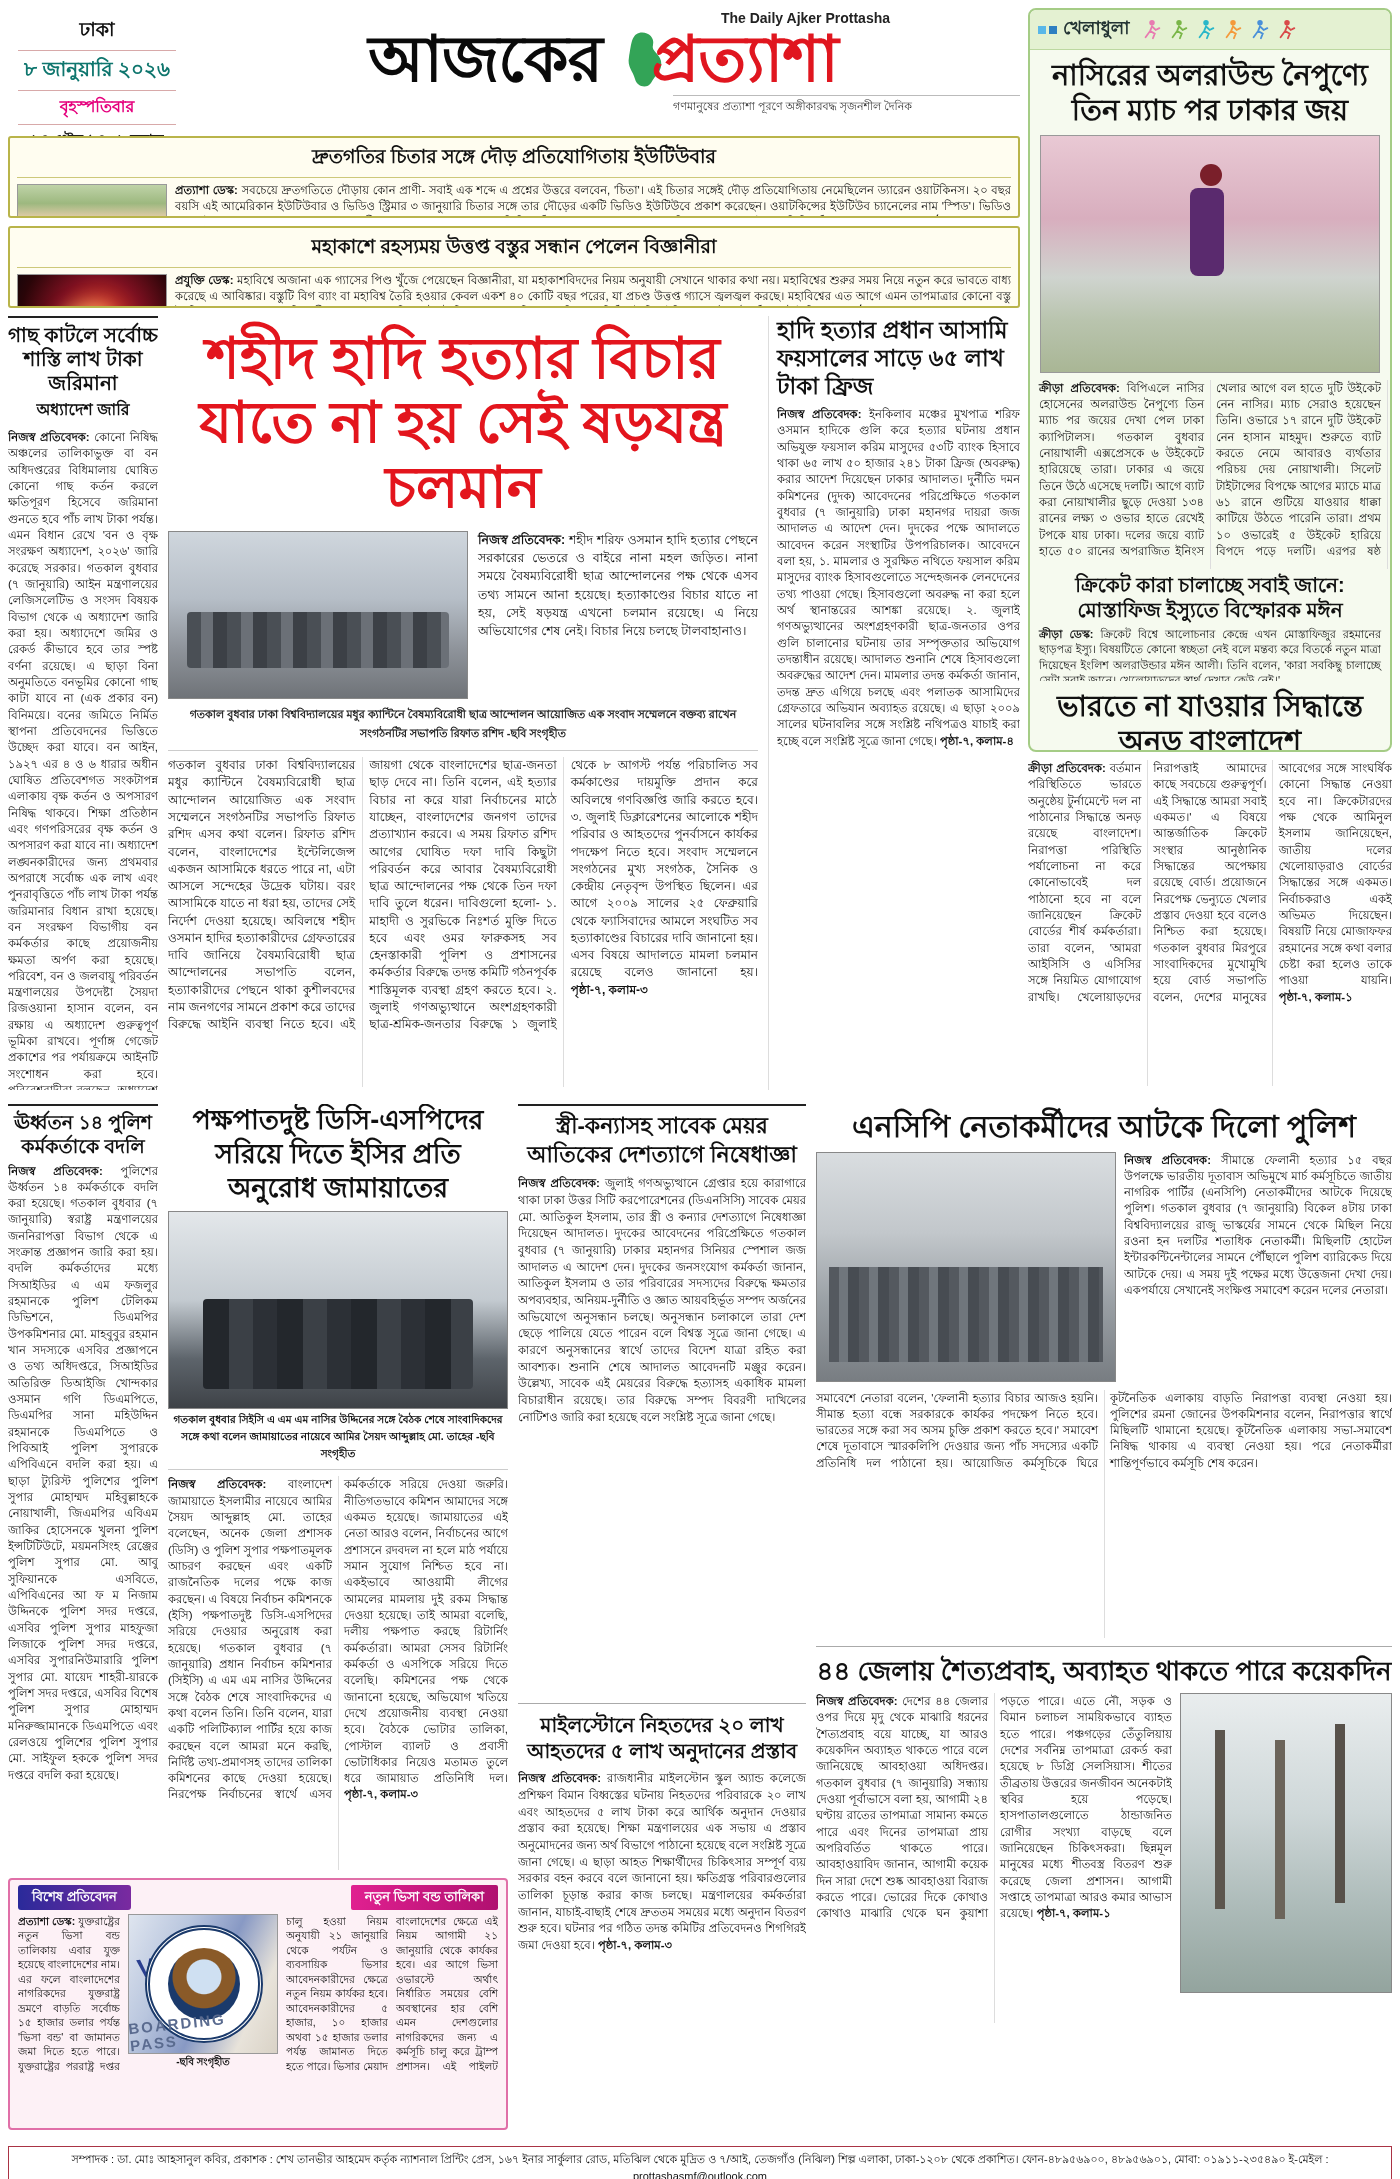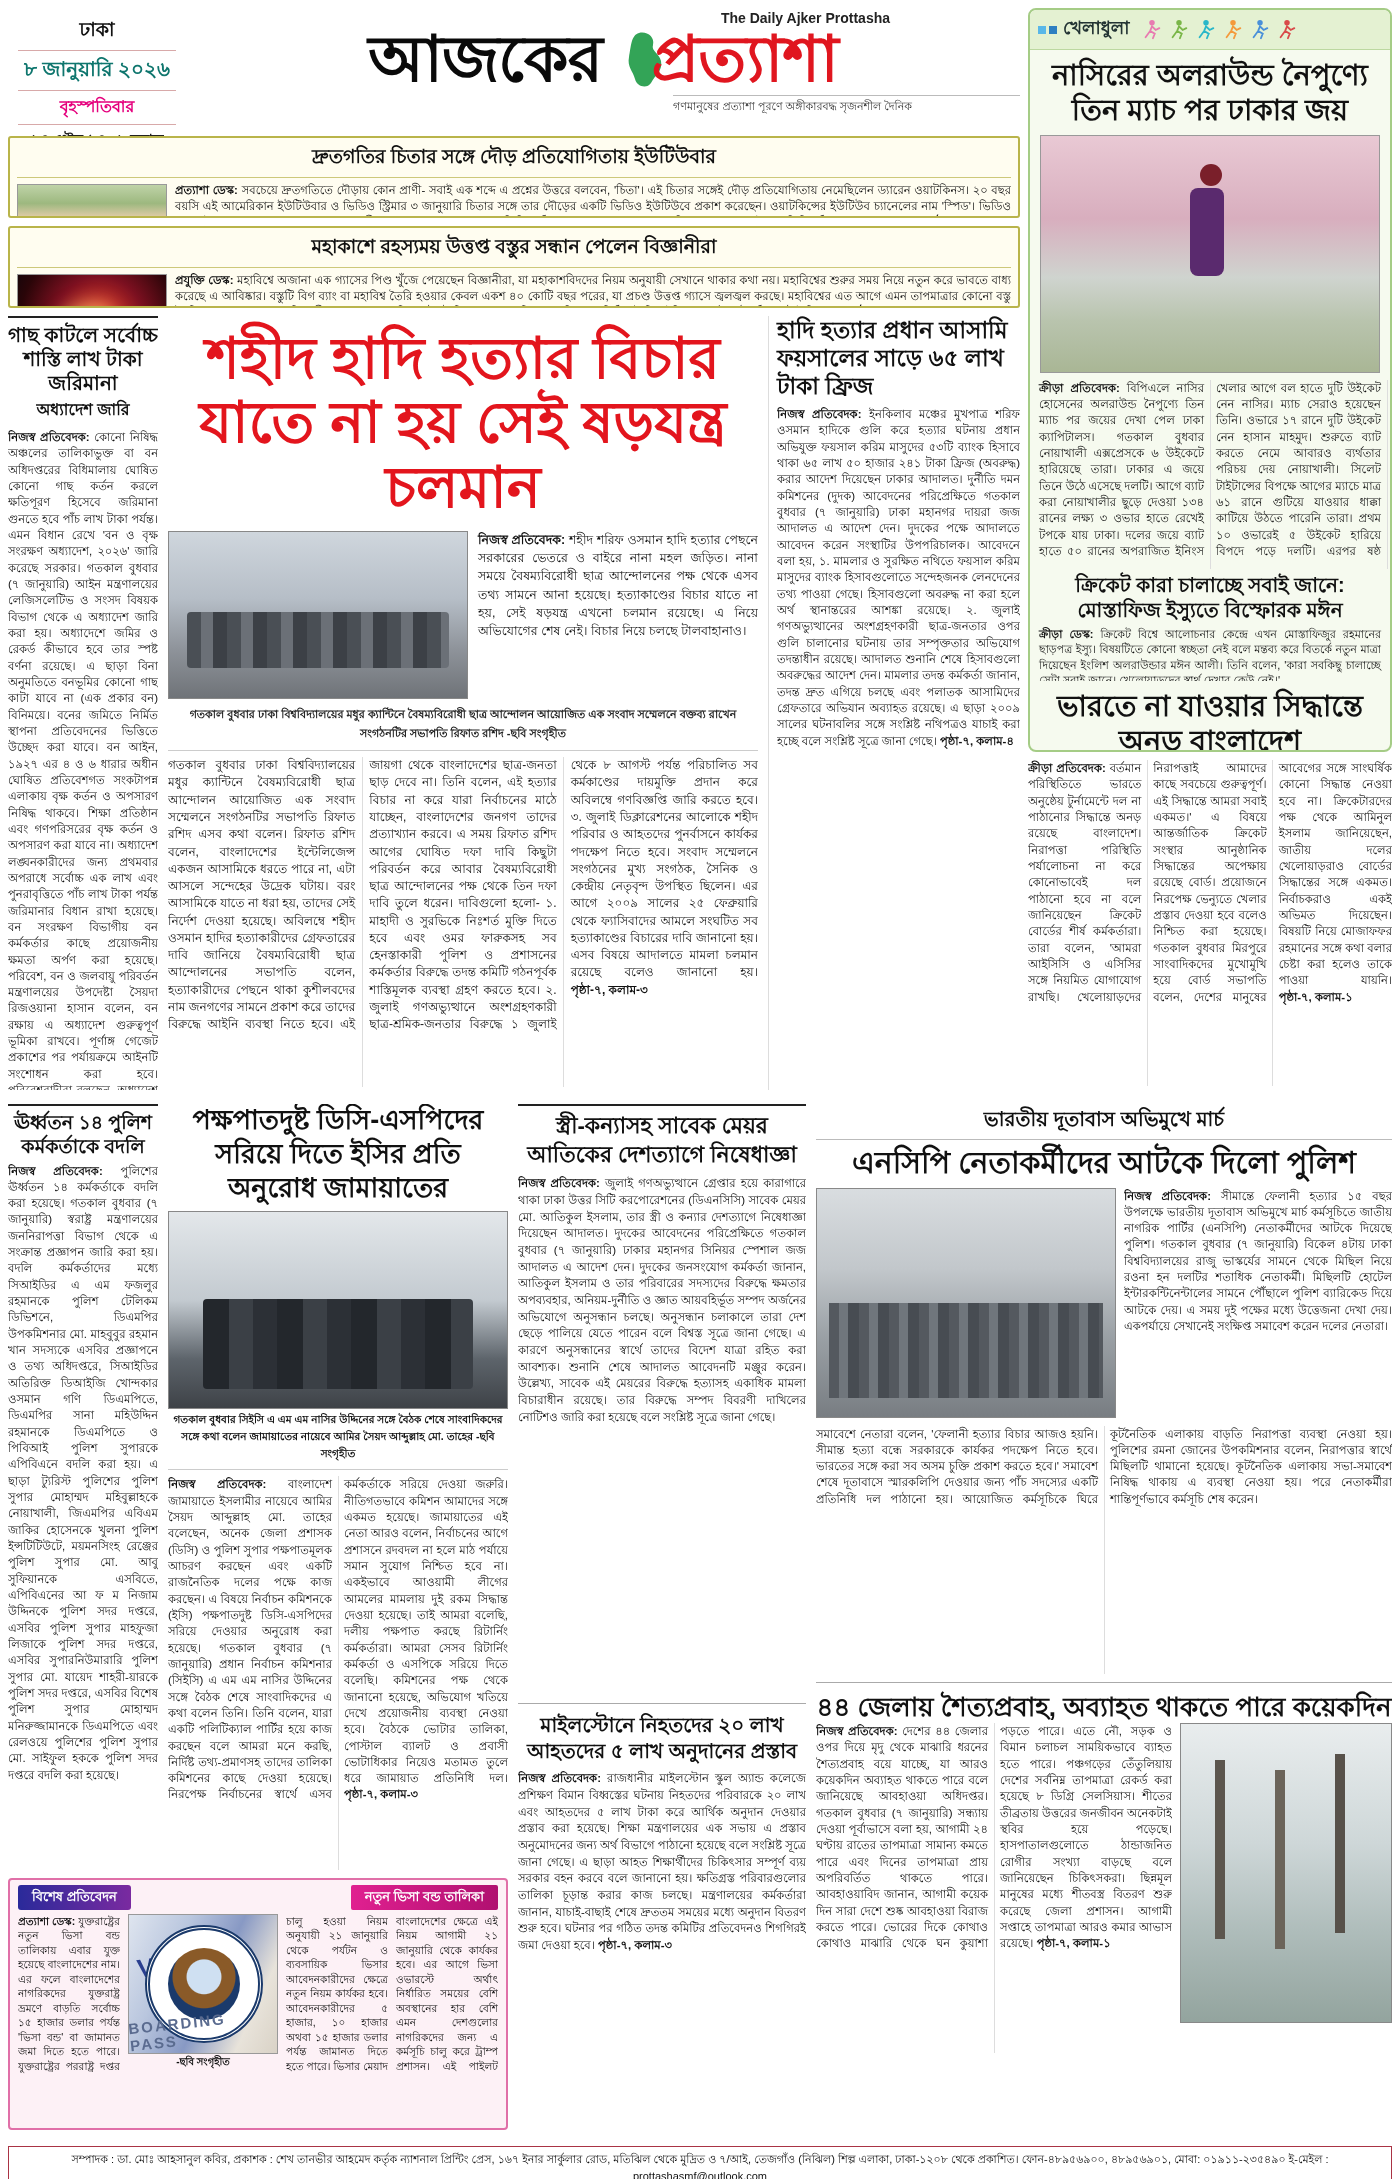--- a/index.html
+++ b/index.html
@@ -130,21 +130,21 @@
 
   .ncp { overflow:hidden; }
   .ncp .n-kick { font-size:20px; font-weight:800; text-align:center; border-bottom:1px solid #bbb; padding-bottom:2px; }
   .ncp h2 { font-size:30px; font-weight:800; text-align:center; line-height:1.25; padding:4px 0 6px; }
   .n-flow { display:flex; gap:8px; }
   .n-photo { width:300px; height:230px; border:1px solid #888; flex:none; }
   .n-side { flex:1; font-size:11.5px; line-height:1.42; text-align:justify; height:232px; overflow:hidden; }
   .n-body { font-size:11.5px; line-height:1.42; text-align:justify; margin-top:6px; height:248px; overflow:hidden; }
 
   .weather { margin-top:8px; overflow:hidden; }
-  .weather h2 { font-size:26px; font-weight:800; text-align:center; line-height:1.25; border-top:1px solid #aaa; padding-top:8px; }
+  .weather h2 { font-size:26px; font-weight:800; text-align:center; line-height:1.25; border-top:1px solid #aaa; padding-top:8px; margin-bottom:6px; }
   .w-flow { display:flex; gap:8px; }
   .w-body { flex:1; font-size:11.5px; line-height:1.42; text-align:justify; column-count:2; column-gap:12px; column-rule:1px solid #ddd; height:330px; overflow:hidden; }
   .w-photo { width:212px; height:300px; border:1px solid #888; flex:none; }
 
   
   .footer-bar { margin-top:10px; border:1px solid #a34; padding:4px 8px; }
   .footer-bar p { font-size:11px; text-align:center; color:#111; }
 </style>
 </head>
 <body>
@@ -307,21 +307,20 @@
         <p class="a-body"><b>নিজস্ব প্রতিবেদক:</b> <span>জুলাই গণঅভ্যুত্থানে গ্রেপ্তার হয়ে কারাগারে থাকা ঢাকা উত্তর সিটি করপোরেশনের (ডিএনসিসি) সাবেক মেয়র মো. আতিকুল ইসলাম, তার স্ত্রী ও কন্যার দেশত্যাগে নিষেধাজ্ঞা দিয়েছেন আদালত। দুদকের আবেদনের পরিপ্রেক্ষিতে গতকাল বুধবার (৭ জানুয়ারি) ঢাকার মহানগর সিনিয়র স্পেশাল জজ আদালত এ আদেশ দেন। দুদকের জনসংযোগ কর্মকর্তা জানান, আতিকুল ইসলাম ও তার পরিবারের সদস্যদের বিরুদ্ধে ক্ষমতার অপব্যবহার, অনিয়ম-দুর্নীতি ও জ্ঞাত আয়বহির্ভূত সম্পদ অর্জনের অভিযোগে অনুসন্ধান চলছে। অনুসন্ধান চলাকালে তারা দেশ ছেড়ে পালিয়ে যেতে পারেন বলে বিশ্বস্ত সূত্রে জানা গেছে। এ কারণে অনুসন্ধানের স্বার্থে তাদের বিদেশ যাত্রা রহিত করা আবশ্যক। শুনানি শেষে আদালত আবেদনটি মঞ্জুর করেন। উল্লেখ্য, সাবেক এই মেয়রের বিরুদ্ধে হত্যাসহ একাধিক মামলা বিচারাধীন রয়েছে। তার বিরুদ্ধে সম্পদ বিবরণী দাখিলের নোটিশও জারি করা হয়েছে বলে সংশ্লিষ্ট সূত্রে জানা গেছে।</span></p>
       </section>
       <section class="milestone">
         <h2>মাইলস্টোনে নিহতদের ২০ লাখ আহতদের ৫ লাখ অনুদানের প্রস্তাব</h2>
         <p class="m-body"><b>নিজস্ব প্রতিবেদক:</b> <span>রাজধানীর মাইলস্টোন স্কুল অ্যান্ড কলেজে প্রশিক্ষণ বিমান বিধ্বস্তের ঘটনায় নিহতদের পরিবারকে ২০ লাখ এবং আহতদের ৫ লাখ টাকা করে আর্থিক অনুদান দেওয়ার প্রস্তাব করা হয়েছে। শিক্ষা মন্ত্রণালয়ের এক সভায় এ প্রস্তাব অনুমোদনের জন্য অর্থ বিভাগে পাঠানো হয়েছে বলে সংশ্লিষ্ট সূত্রে জানা গেছে। এ ছাড়া আহত শিক্ষার্থীদের চিকিৎসার সম্পূর্ণ ব্যয় সরকার বহন করবে বলে জানানো হয়। ক্ষতিগ্রস্ত পরিবারগুলোর তালিকা চূড়ান্ত করার কাজ চলছে। মন্ত্রণালয়ের কর্মকর্তারা জানান, যাচাই-বাছাই শেষে দ্রুততম সময়ের মধ্যে অনুদান বিতরণ শুরু হবে। ঘটনার পর গঠিত তদন্ত কমিটির প্রতিবেদনও শিগগিরই জমা দেওয়া হবে।</span> <b class="pref">পৃষ্ঠা-৭, কলাম-৩</b></p>
       </section>
     </div>
 
     <div class="lg-col3">
       <section class="ncp">
-        <div class="n-kick">ভারতীয় দূতাবাস অভিমুখে মার্চ</div>
         <h2>এনসিপি নেতাকর্মীদের আটকে দিলো পুলিশ</h2>
         <div class="n-flow">
           <div class="photo ph-ncp n-photo"></div>
           <p class="n-side"><b>নিজস্ব প্রতিবেদক:</b> <span>সীমান্তে ফেলানী হত্যার ১৫ বছর উপলক্ষে ভারতীয় দূতাবাস অভিমুখে মার্চ কর্মসূচিতে জাতীয় নাগরিক পার্টির (এনসিপি) নেতাকর্মীদের আটকে দিয়েছে পুলিশ। গতকাল বুধবার (৭ জানুয়ারি) বিকেল ৪টায় ঢাকা বিশ্ববিদ্যালয়ের রাজু ভাস্কর্যের সামনে থেকে মিছিল নিয়ে রওনা হন দলটির শতাধিক নেতাকর্মী। মিছিলটি হোটেল ইন্টারকন্টিনেন্টালের সামনে পৌঁছালে পুলিশ ব্যারিকেড দিয়ে আটকে দেয়। এ সময় দুই পক্ষের মধ্যে উত্তেজনা দেখা দেয়। একপর্যায়ে সেখানেই সংক্ষিপ্ত সমাবেশ করেন দলের নেতারা।</span></p>
         </div>
         <div class="n-body cols2"><span>সমাবেশে নেতারা বলেন, 'ফেলানী হত্যার বিচার আজও হয়নি। সীমান্ত হত্যা বন্ধে সরকারকে কার্যকর পদক্ষেপ নিতে হবে। ভারতের সঙ্গে করা সব অসম চুক্তি প্রকাশ করতে হবে।' সমাবেশ শেষে দূতাবাসে স্মারকলিপি দেওয়ার জন্য পাঁচ সদস্যের একটি প্রতিনিধি দল পাঠানো হয়। আয়োজিত কর্মসূচিকে ঘিরে কূটনৈতিক এলাকায় বাড়তি নিরাপত্তা ব্যবস্থা নেওয়া হয়। পুলিশের রমনা জোনের উপকমিশনার বলেন, নিরাপত্তার স্বার্থে মিছিলটি থামানো হয়েছে। কূটনৈতিক এলাকায় সভা-সমাবেশ নিষিদ্ধ থাকায় এ ব্যবস্থা নেওয়া হয়। পরে নেতাকর্মীরা শান্তিপূর্ণভাবে কর্মসূচি শেষ করেন।</span></div>
       </section>
 
       <section class="weather">
         <h2>৪৪ জেলায় শৈত্যপ্রবাহ, অব্যাহত থাকতে পারে কয়েকদিন</h2>

